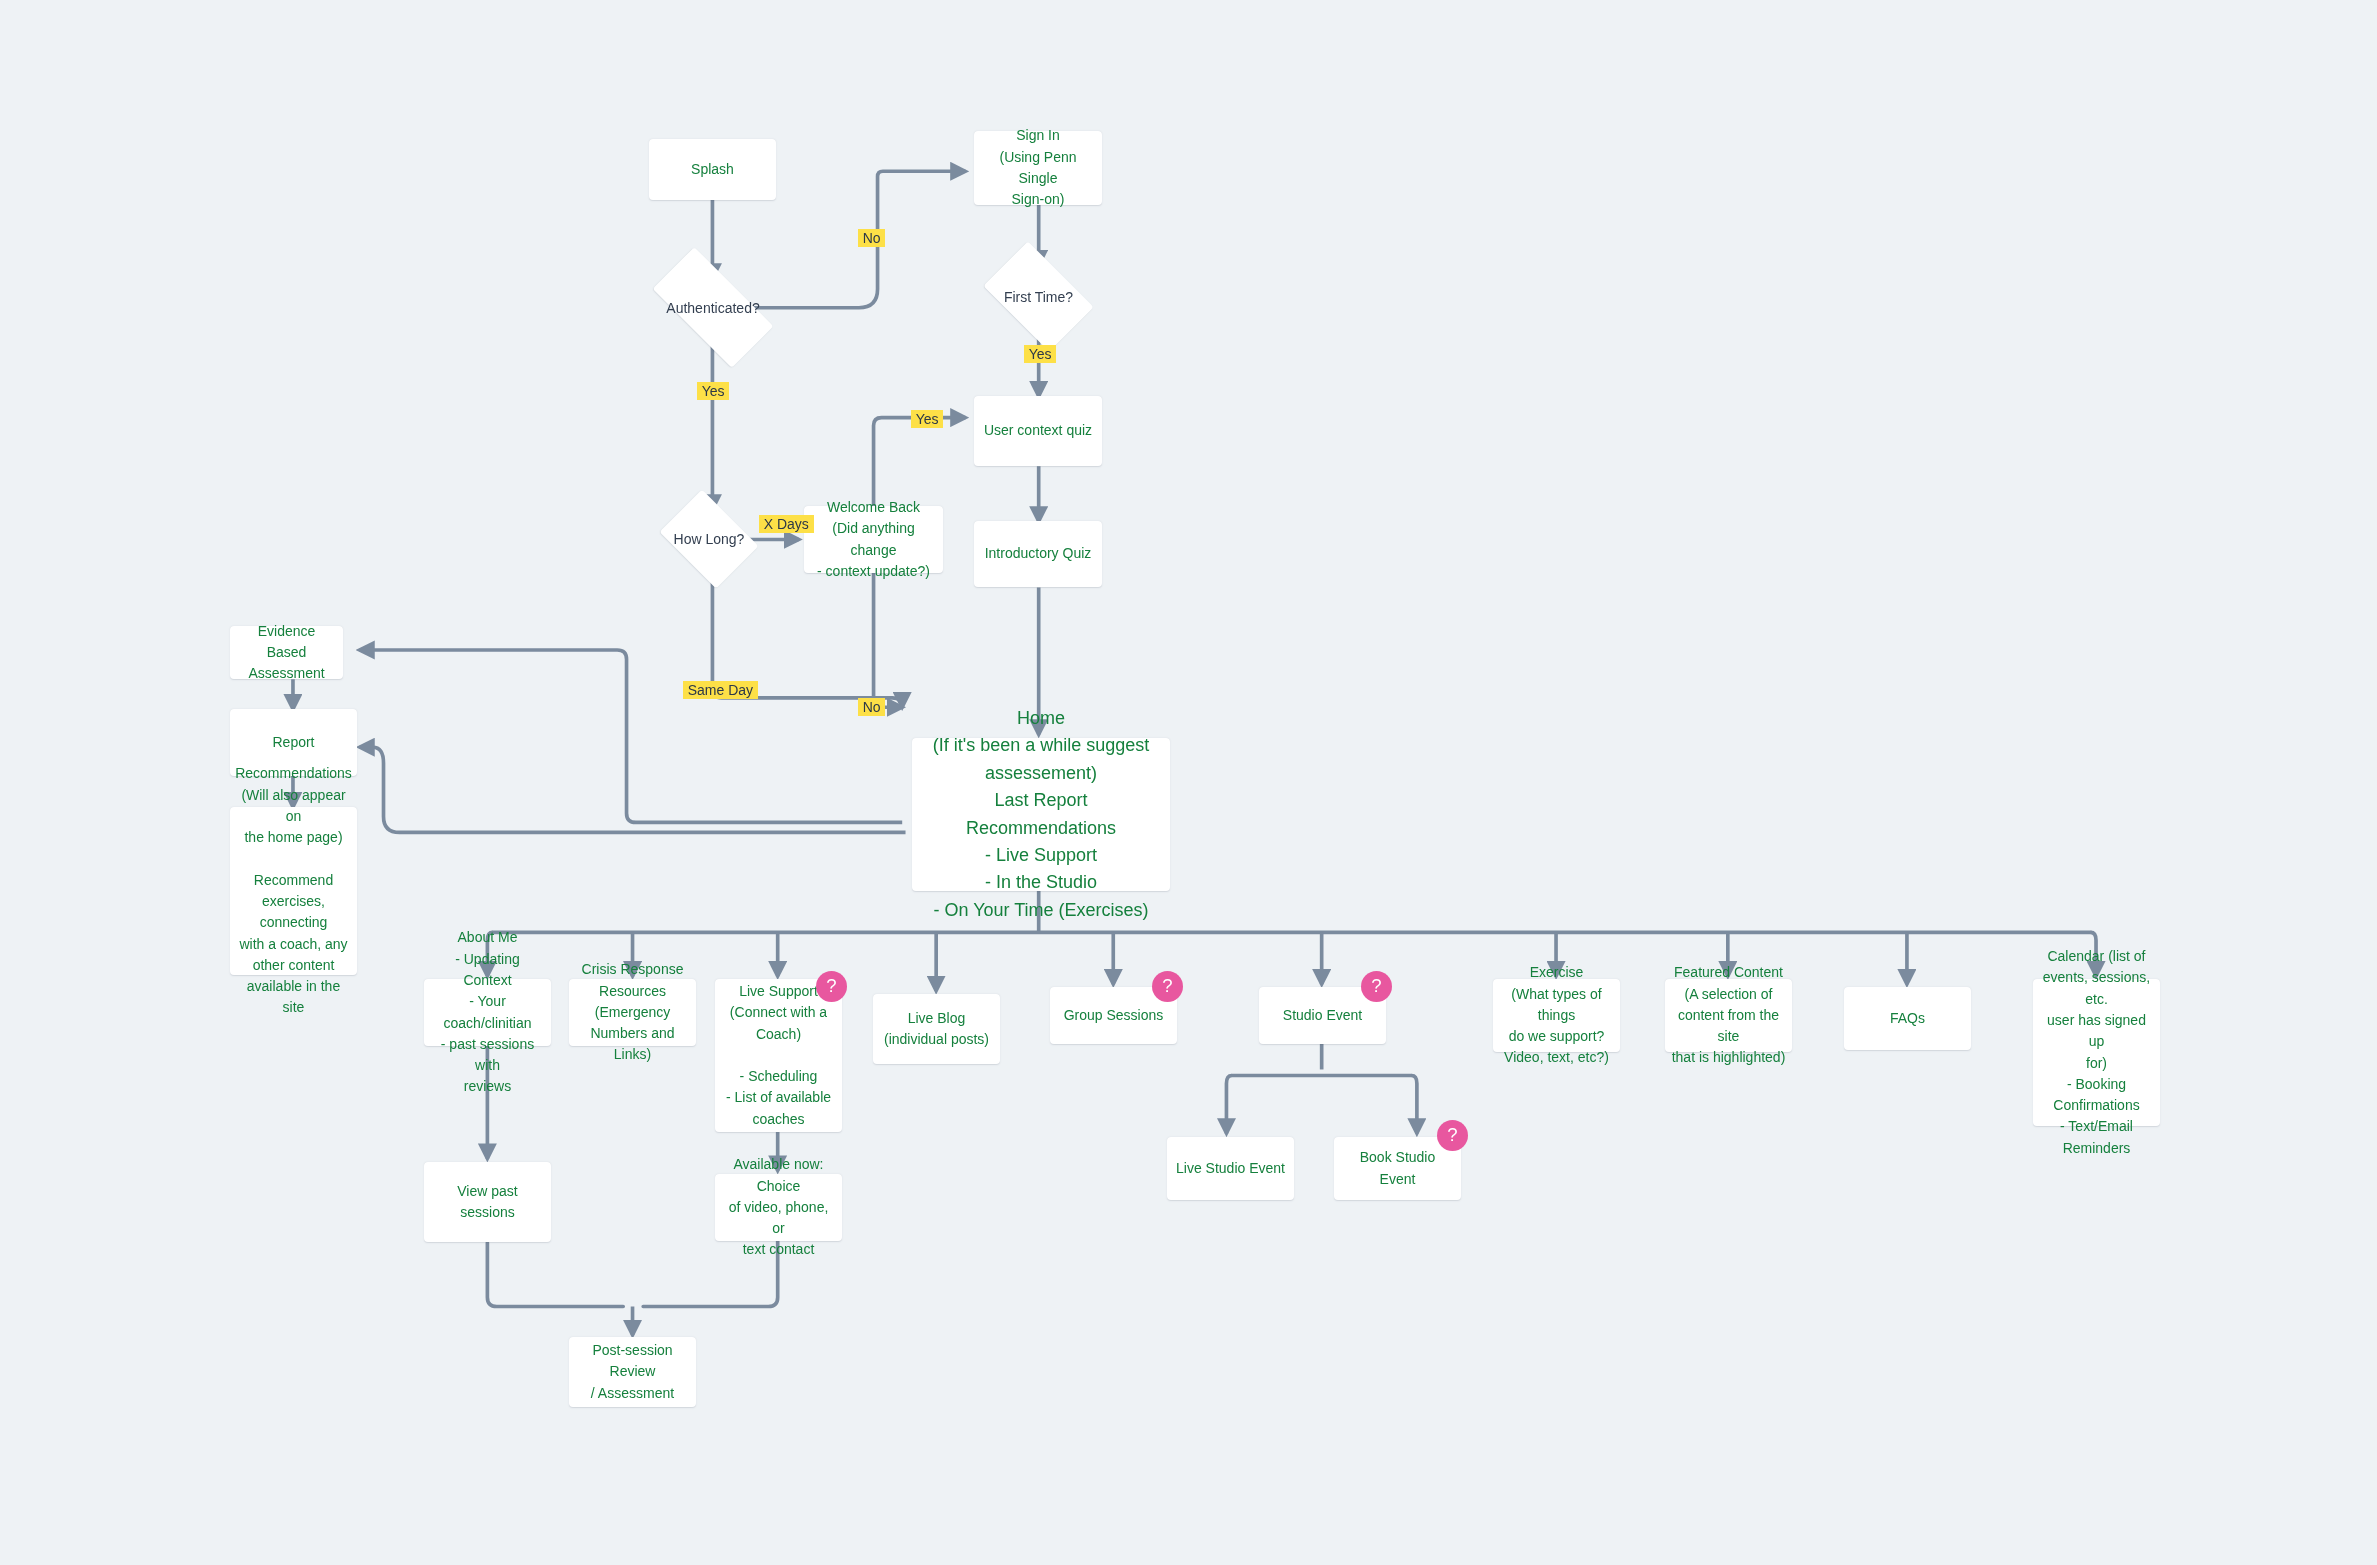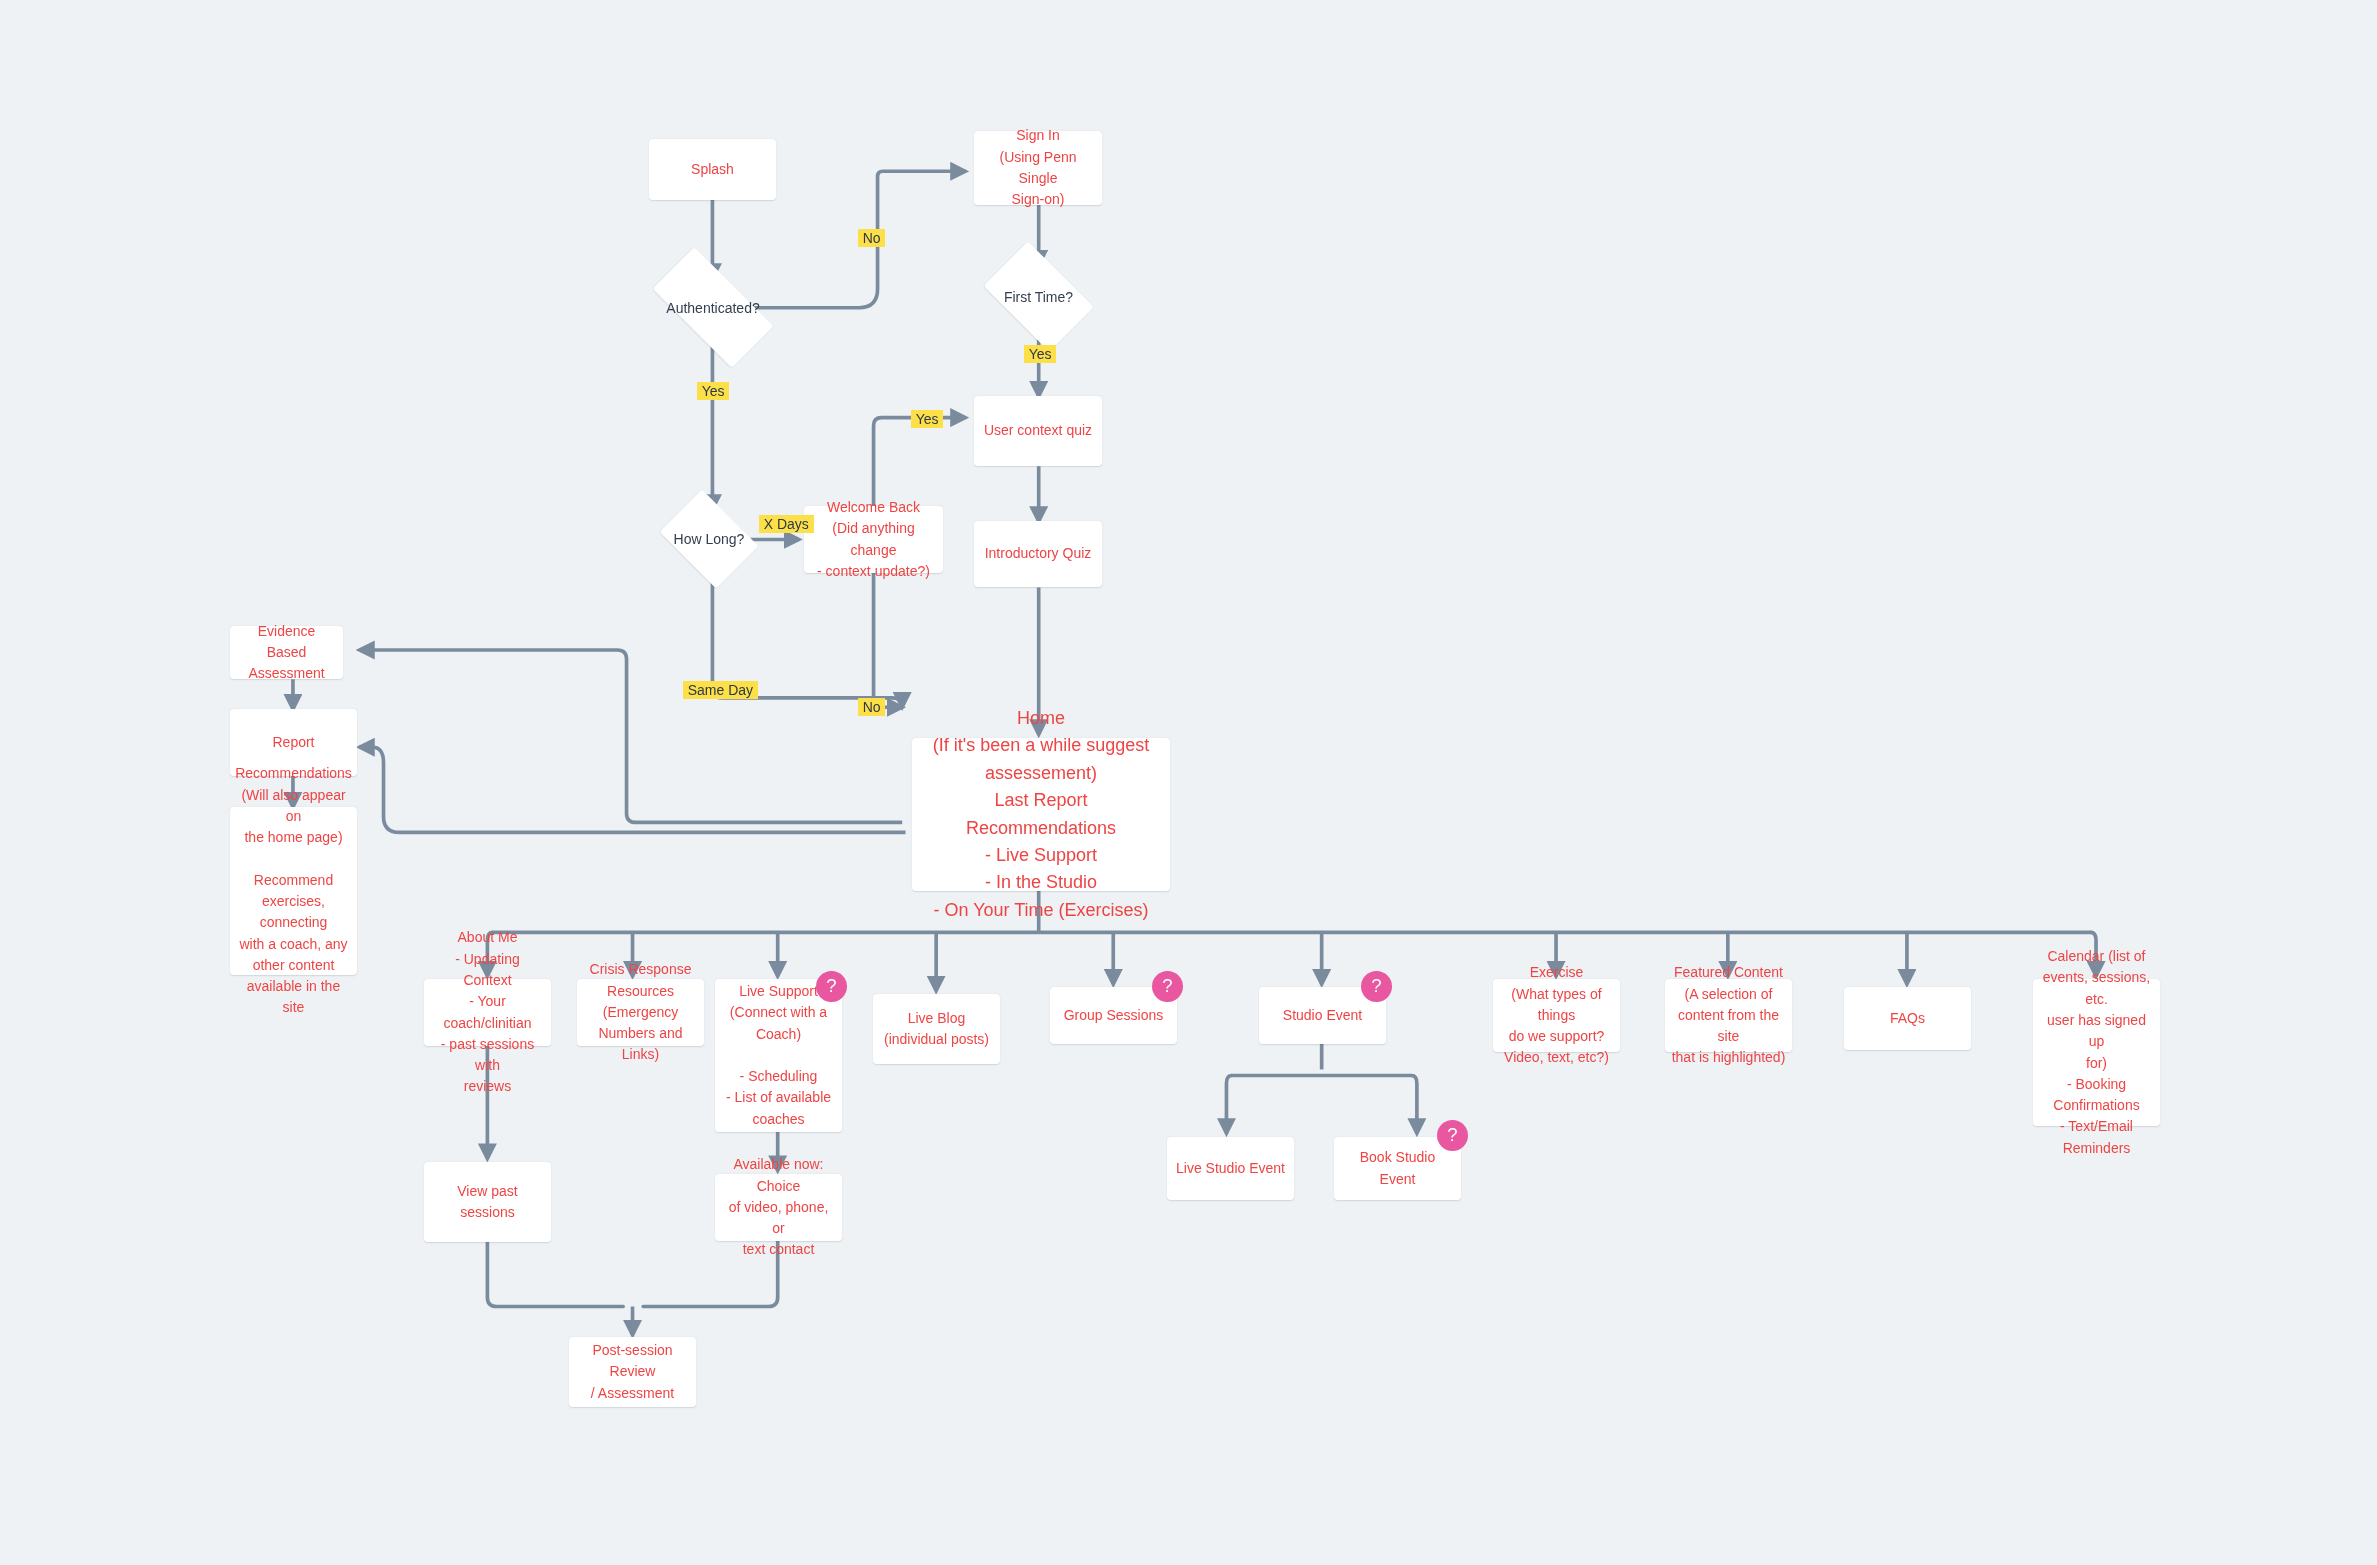--- a/index.html
+++ b/index.html
@@ -15,21 +15,21 @@
 
   .node {
     position:absolute;
     background:#ffffff;
     border-radius:4px;
     box-shadow:0 0.7px 2px rgba(55,70,90,0.10), 0 0.7px 0.7px rgba(55,70,90,0.06);
     display:flex;
     align-items:center;
     justify-content:center;
     text-align:center;
-    color:#ef4444;
+    color:#15803d;
     font-size:14px;
     line-height:1.52;
     padding:2.7px 6.7px;
     box-sizing:border-box;
     white-space:pre-line;
     z-index:3;
   }
   .diamond {
     position:absolute;
     background:transparent;
@@ -194,21 +194,21 @@
 - Live Support
 - In the Studio
 - On Your Time (Exercises)</div>
 
   <div class="node" style="left:424px; top:979px; width:127px; height:67px;">About Me
 - Updating Context
 - Your coach/clinitian
 - past sessions with
 reviews</div>
 
-  <div class="node" style="left:569px; top:979px; width:127px; height:67px;margin-left:8px;">Crisis Response
+  <div class="node" style="left:569px; top:979px; width:127px; height:67px;">Crisis Response
 Resources
 (Emergency
 Numbers and Links)</div>
 
   <div class="node" style="left:715px; top:979px; width:127px; height:153px;">Live Support
 (Connect with a
 Coach)
 
 - Scheduling
 - List of available

